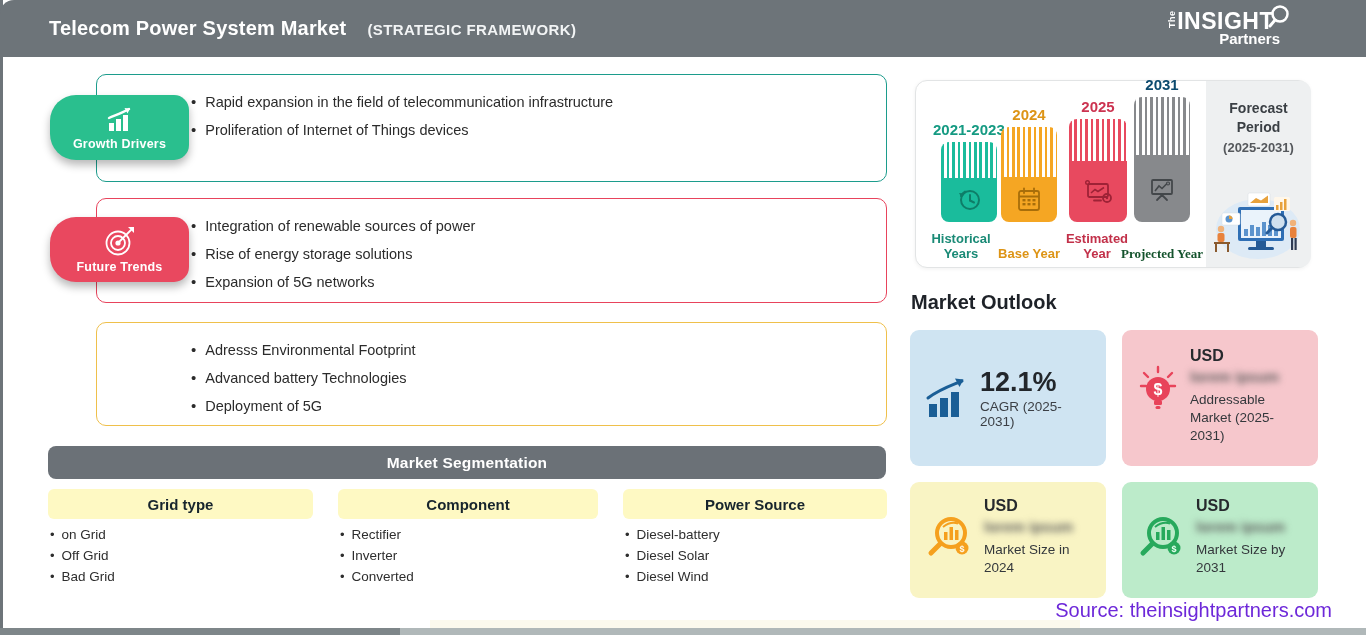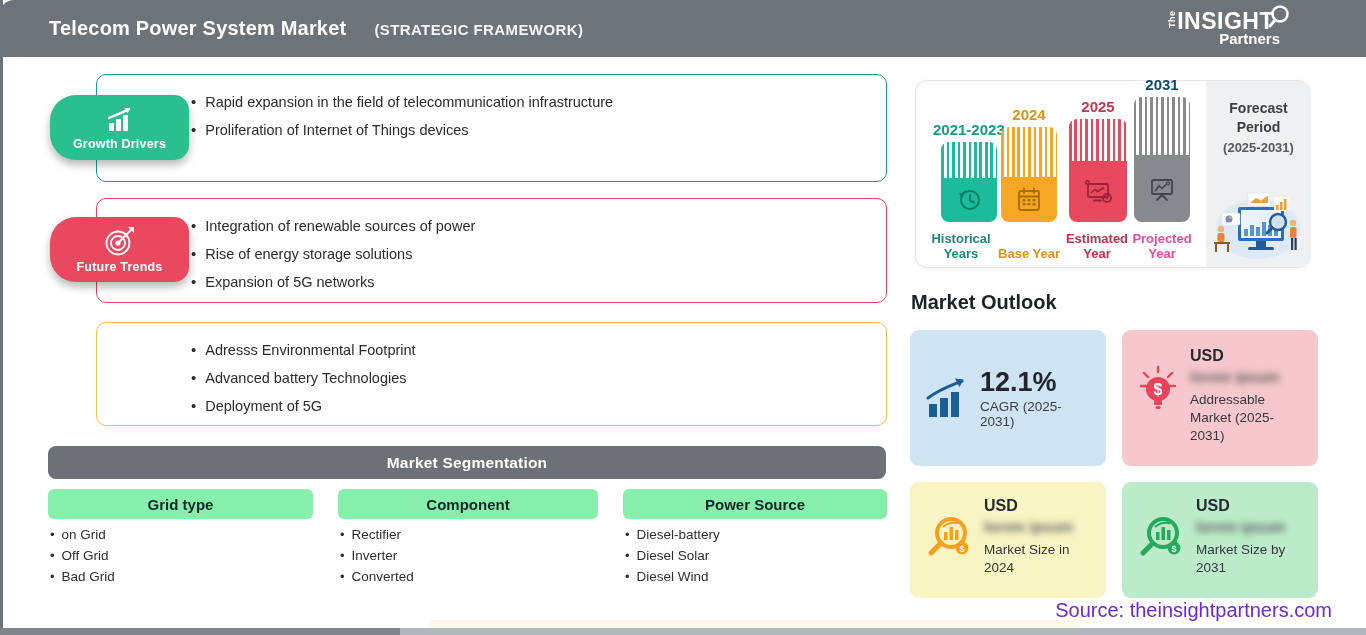--- a/index.html
+++ b/index.html
@@ -5,21 +5,21 @@
   * { margin:0; padding:0; box-sizing:border-box; }
   html,body { width:1366px; height:635px; }
   body { font-family:"Liberation Sans", sans-serif; background:#ffffff; position:relative; overflow:hidden; }
 
   .canvas { position:absolute; inset:0; width:1366px; height:635px; background:#fff; }
 
   
   .left-strip { position:absolute; left:0; top:0; width:3px; height:635px; background:#6d7479; }
   .header { position:absolute; left:0; top:0; width:1366px; height:57px; background:#6d7479;
             border-top-left-radius:14px; display:flex; align-items:center; }
-  .header-title-wrap { display:flex; align-items:baseline; gap:28px; padding-left:49px; flex:1; }
+  .header-title-wrap { display:flex; align-items:baseline; gap:21px; padding-left:49px; flex:1; }
   .header-title { color:#ffffff; font-size:20px; font-weight:bold; letter-spacing:.2px; }
   .header-subtitle { color:#f2f4f5; font-size:15px; font-weight:600; letter-spacing:.4px; }
   .logo { display:flex; flex-direction:column; align-items:flex-end; padding-right:76px; }
   .logo-row { display:flex; align-items:center; }
   .logo-the { color:#fff; font-size:9px; font-weight:bold; transform:rotate(-90deg) translateX(-1px); letter-spacing:.5px; width:10px; }
   .logo-insight { color:#fff; font-size:23px; font-weight:bold; letter-spacing:.5px; line-height:1; }
   .logo-mag { margin-left:-6px; margin-top:-10px; }
   .logo-partners { color:#fff; font-size:15px; font-weight:bold; margin-top:-3px; margin-right:10px; }
 
   
@@ -37,21 +37,21 @@
            box-shadow:0 5px 9px rgba(0,0,0,.28); z-index:3; }
   .badge-growth { top:95px;  background:#2abf8e; }
   .badge-trends { top:217px; background:#e9485f; }
   .badge-opps   { top:341px; background:#f6a01b; }
   .badge-label { color:#fff; font-size:12.5px; font-weight:bold; letter-spacing:.2px; }
 
   
   .seg-bar { position:absolute; left:48px; top:446px; width:838px; height:33px; background:#6b7177;
              border-radius:8px; display:flex; align-items:center; justify-content:center; }
   .seg-bar-label { color:#fff; font-size:15.5px; font-weight:bold; letter-spacing:.2px; }
-  .seg-head { position:absolute; top:489px; height:30px; background:#86efac; border-radius:6px;
+  .seg-head { position:absolute; top:489px; height:30px; background:#fef9c3; border-radius:6px;
               display:flex; align-items:center; justify-content:center; font-size:15px; font-weight:bold; color:#17252d; }
   .seg-head-1 { left:48px;  width:265px; }
   .seg-head-2 { left:338px; width:260px; }
   .seg-head-3 { left:623px; width:264px; }
   .seg-list { position:absolute; top:524px; list-style:none; }
   .seg-list-1 { left:50px; }
   .seg-list-2 { left:340px; }
   .seg-list-3 { left:625px; }
   .seg-list li { display:flex; align-items:baseline; line-height:21px; font-size:13.5px; color:#2e2e2e; }
   .seg-list li::before { content:"•"; margin-right:7px; font-size:13px; color:#2e2e2e; }
@@ -88,21 +88,21 @@
 
   .tbar-4 { left:218px; } .tbar-4 .tbar-shape { width:56px; height:125px; }
   .tbar-4 .tbar-year { color:#0c4a6e; }
   .tbar-4 .tbar-stripes { height:58px; background:repeating-linear-gradient(90deg,#87898c 0 2.5px,#ffffff 2.5px 5.5px); }
   .tbar-4 .tbar-solid { background:#87898c; }
 
   .tcaption { position:absolute; bottom:6px; width:90px; text-align:center; font-size:13px; font-weight:bold; line-height:15px; }
   .tcaption-1 { left:0;   color:#1a8a76; }
   .tcaption-2 { left:68px; color:#dd9415; }
   .tcaption-3 { left:136px; color:#c23049; }
-  .tcaption-4 { left:201px; color:#ec4899; }
+  .tcaption-4 { left:201px; color:#14532d;font-family:Liberation Serif, serif; }
 
   
   .outlook-title { position:absolute; left:911px; top:291px; font-size:20px; font-weight:bold; color:#1e2228; }
   .ocard { position:absolute; border-radius:9px; display:flex; align-items:center; padding:12px 10px 12px 14px; gap:10px; }
   .ocard-cagr  { left:910px;  top:330px; width:196px; height:136px; background:#cfe4f2; }
   .ocard-pink  { left:1122px; top:330px; width:196px; height:136px; background:#f6c7cc; align-items:flex-start; padding-top:16px; }
   .ocard-yellow{ left:910px;  top:482px; width:196px; height:116px; background:#f9f4c4; align-items:flex-start; padding-top:14px; }
   .ocard-green { left:1122px; top:482px; width:196px; height:116px; background:#bcebca; align-items:flex-start; padding-top:14px; }
   .ocard-icon { flex:0 0 auto; }
   .ocard-pink .ocard-icon, .ocard-yellow .ocard-icon, .ocard-green .ocard-icon { margin-top:18px; }

